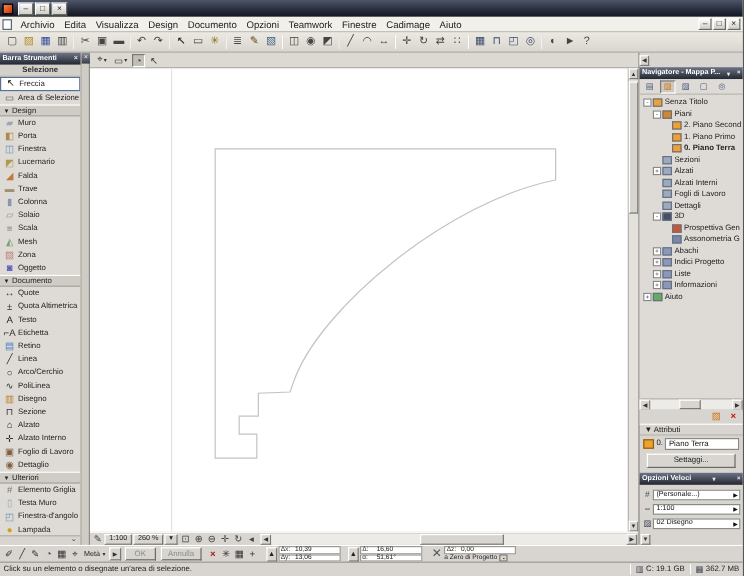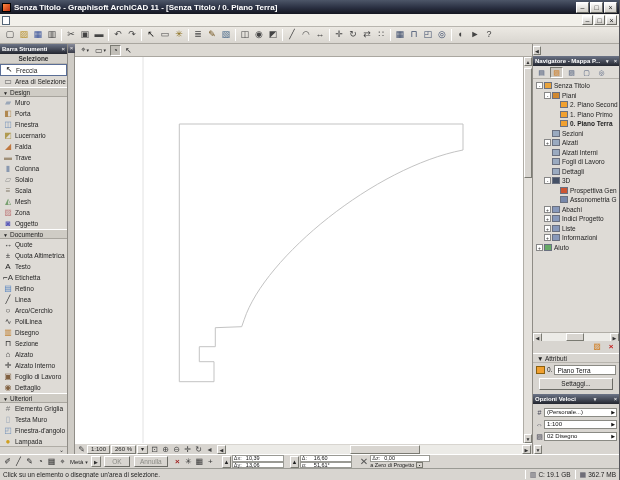--- a/index.html
+++ b/index.html
@@ -114,28 +114,39 @@
   
   .canvas svg{position:absolute;left:0;top:0;}
 </style>
 </head>
 <body>
 
 <div id="app">
 
   <div class="titlebar">
     <span class="tb-logo"></span>
-    <span class="tb-title">Senza Titolo - Graphisoft ArchiCAD 11 - [Senza Titolo / 0. Piano Terra]</span>
     <span class="winbtn">–</span>
     <span class="winbtn">□</span>
     <span class="winbtn">×</span>
   </div>
 
   <div class="menubar">
     <span class="mdi-doc"></span>
+    <span id="menu-items" style="display:flex;">
+        <span class="menu-item">Archivio</span>
+        <span class="menu-item">Edita</span>
+        <span class="menu-item">Visualizza</span>
+        <span class="menu-item">Design</span>
+        <span class="menu-item">Documento</span>
+        <span class="menu-item">Opzioni</span>
+        <span class="menu-item">Teamwork</span>
+        <span class="menu-item">Finestre</span>
+        <span class="menu-item">Cadimage</span>
+        <span class="menu-item">Aiuto</span>
+      </span>
     <span class="menu-sp"></span>
     <span class="winbtn sm">–</span>
     <span class="winbtn sm">□</span>
     <span class="winbtn sm">×</span>
   </div>
 
   <div class="toolbar" id="main-toolbar">
       <span class="tbtn" style="color: rgb(68, 68, 68);">▢</span>
       <span class="tbtn" style="color: rgb(184, 144, 42);">▨</span>
       <span class="tbtn" style="color: rgb(53, 80, 154);">▦</span>

